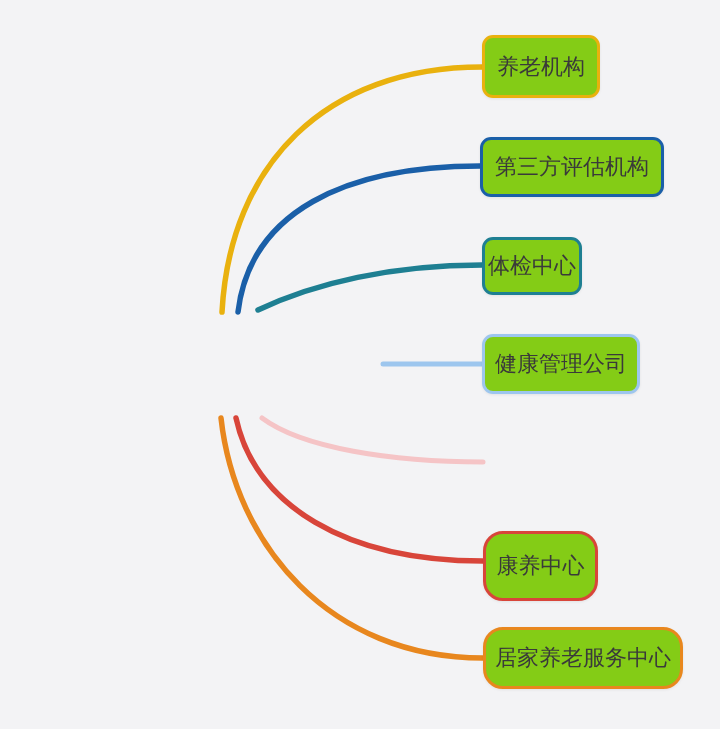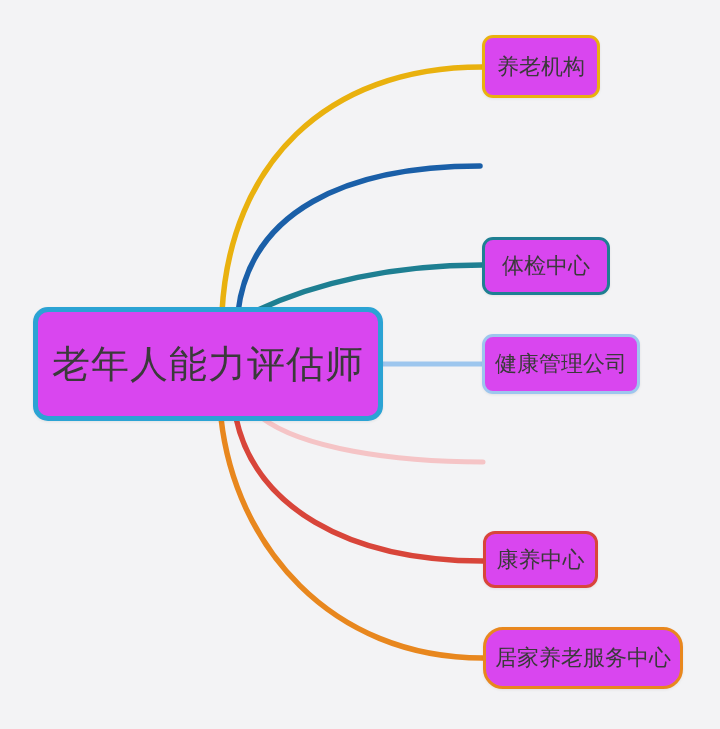--- a/index.html
+++ b/index.html
@@ -17,21 +17,21 @@
   .connectors {
     position: absolute;
     left: 0; top: 0;
     width: 720px; height: 729px;
     display: block;
   }
   .connectors path { fill: none; stroke-linecap: round; }
 
   .node {
     position: absolute;
-    background: #d946ef;
+    background: #84cc16;
     display: flex;
     align-items: center;
     justify-content: center;
     color: #3a3a3a;
     box-shadow: 0 1px 3px rgba(0,0,0,0.07);
     white-space: nowrap;
     cursor: default;
   }
 
   .central {
@@ -45,49 +45,49 @@
 
   .branch {
     border-width: 3px;
     border-style: solid;
     border-radius: 11px;
     font-size: 22px;
   }
 
   .n1 { left: 482px; top: 35px;  width: 118px; height: 63px; }
   .n2 { left: 480px; top: 137px; width: 184px; height: 60px; }
-  .n3 { left: 482px; top: 237px; width: 128px; height: 58px; }
+  .n3 { left: 482px; top: 237px; width: 100px; height: 58px; }
   .n4 { left: 482px; top: 334px; width: 158px; height: 60px; }
   .n5 { left: 483px; top: 433px; width: 135px; height: 60px; }
-  .n6 { left: 483px; top: 531px; width: 115px; height: 57px; border-radius: 12px; }
+  .n6 { left: 483px; top: 531px; width: 115px; height: 70px; border-radius: 20px; }
   .n7 { left: 483px; top: 627px; width: 200px; height: 62px; border-radius: 20px; }
 </style>
 </head>
 <body>
 
 <div class="canvas">
 
   <svg class="connectors" viewBox="0 0 720 729" xmlns="http://www.w3.org/2000/svg">
     <path stroke-width="5.5" d="M 222 312 C 230 165, 325 67, 482 67" style="stroke: rgb(233, 177, 14);"></path>
     <path stroke-width="5.5" d="M 238 312 C 250 212, 345 166, 480 166" style="stroke: rgb(26, 95, 168);"></path>
     <path stroke-width="5.5" d="M 258 310 C 315 283, 392 265, 482 265" style="stroke: rgb(30, 127, 146);"></path>
     <path stroke-width="5" d="M 383 364 L 482 364" style="stroke: rgb(157, 198, 238);"></path>
     <path stroke-width="5" d="M 262 418 C 302 448, 392 462, 483 462" style="stroke: rgb(245, 196, 198);"></path>
     <path stroke-width="5.5" d="M 236 418 C 255 505, 345 561, 483 561" style="stroke: rgb(216, 69, 58);"></path>
     <path stroke-width="5.5" d="M 221 418 C 235 545, 330 658, 483 658" style="stroke: rgb(232, 135, 30);"></path>
   </svg>
 
-  <div class="node central" style="border-color: rgb(43, 163, 212);">
-    <span>老年人能力评估师</span>
-  </div>
 
   <div class="node branch n1" style="border-color: rgb(233, 177, 14);">
     <span>养老机构</span>
   </div>
 
+  <div class="node branch n2" style="border-color: rgb(26, 95, 168);">
+    <span>第三方评估机构</span>
+  </div>
 
   <div class="node branch n3" style="border-color: rgb(30, 127, 146);">
     <span>体检中心</span>
   </div>
 
   <div class="node branch n4" style="border-color: rgb(157, 198, 238);">
     <span>健康管理公司</span>
   </div>
 
 

